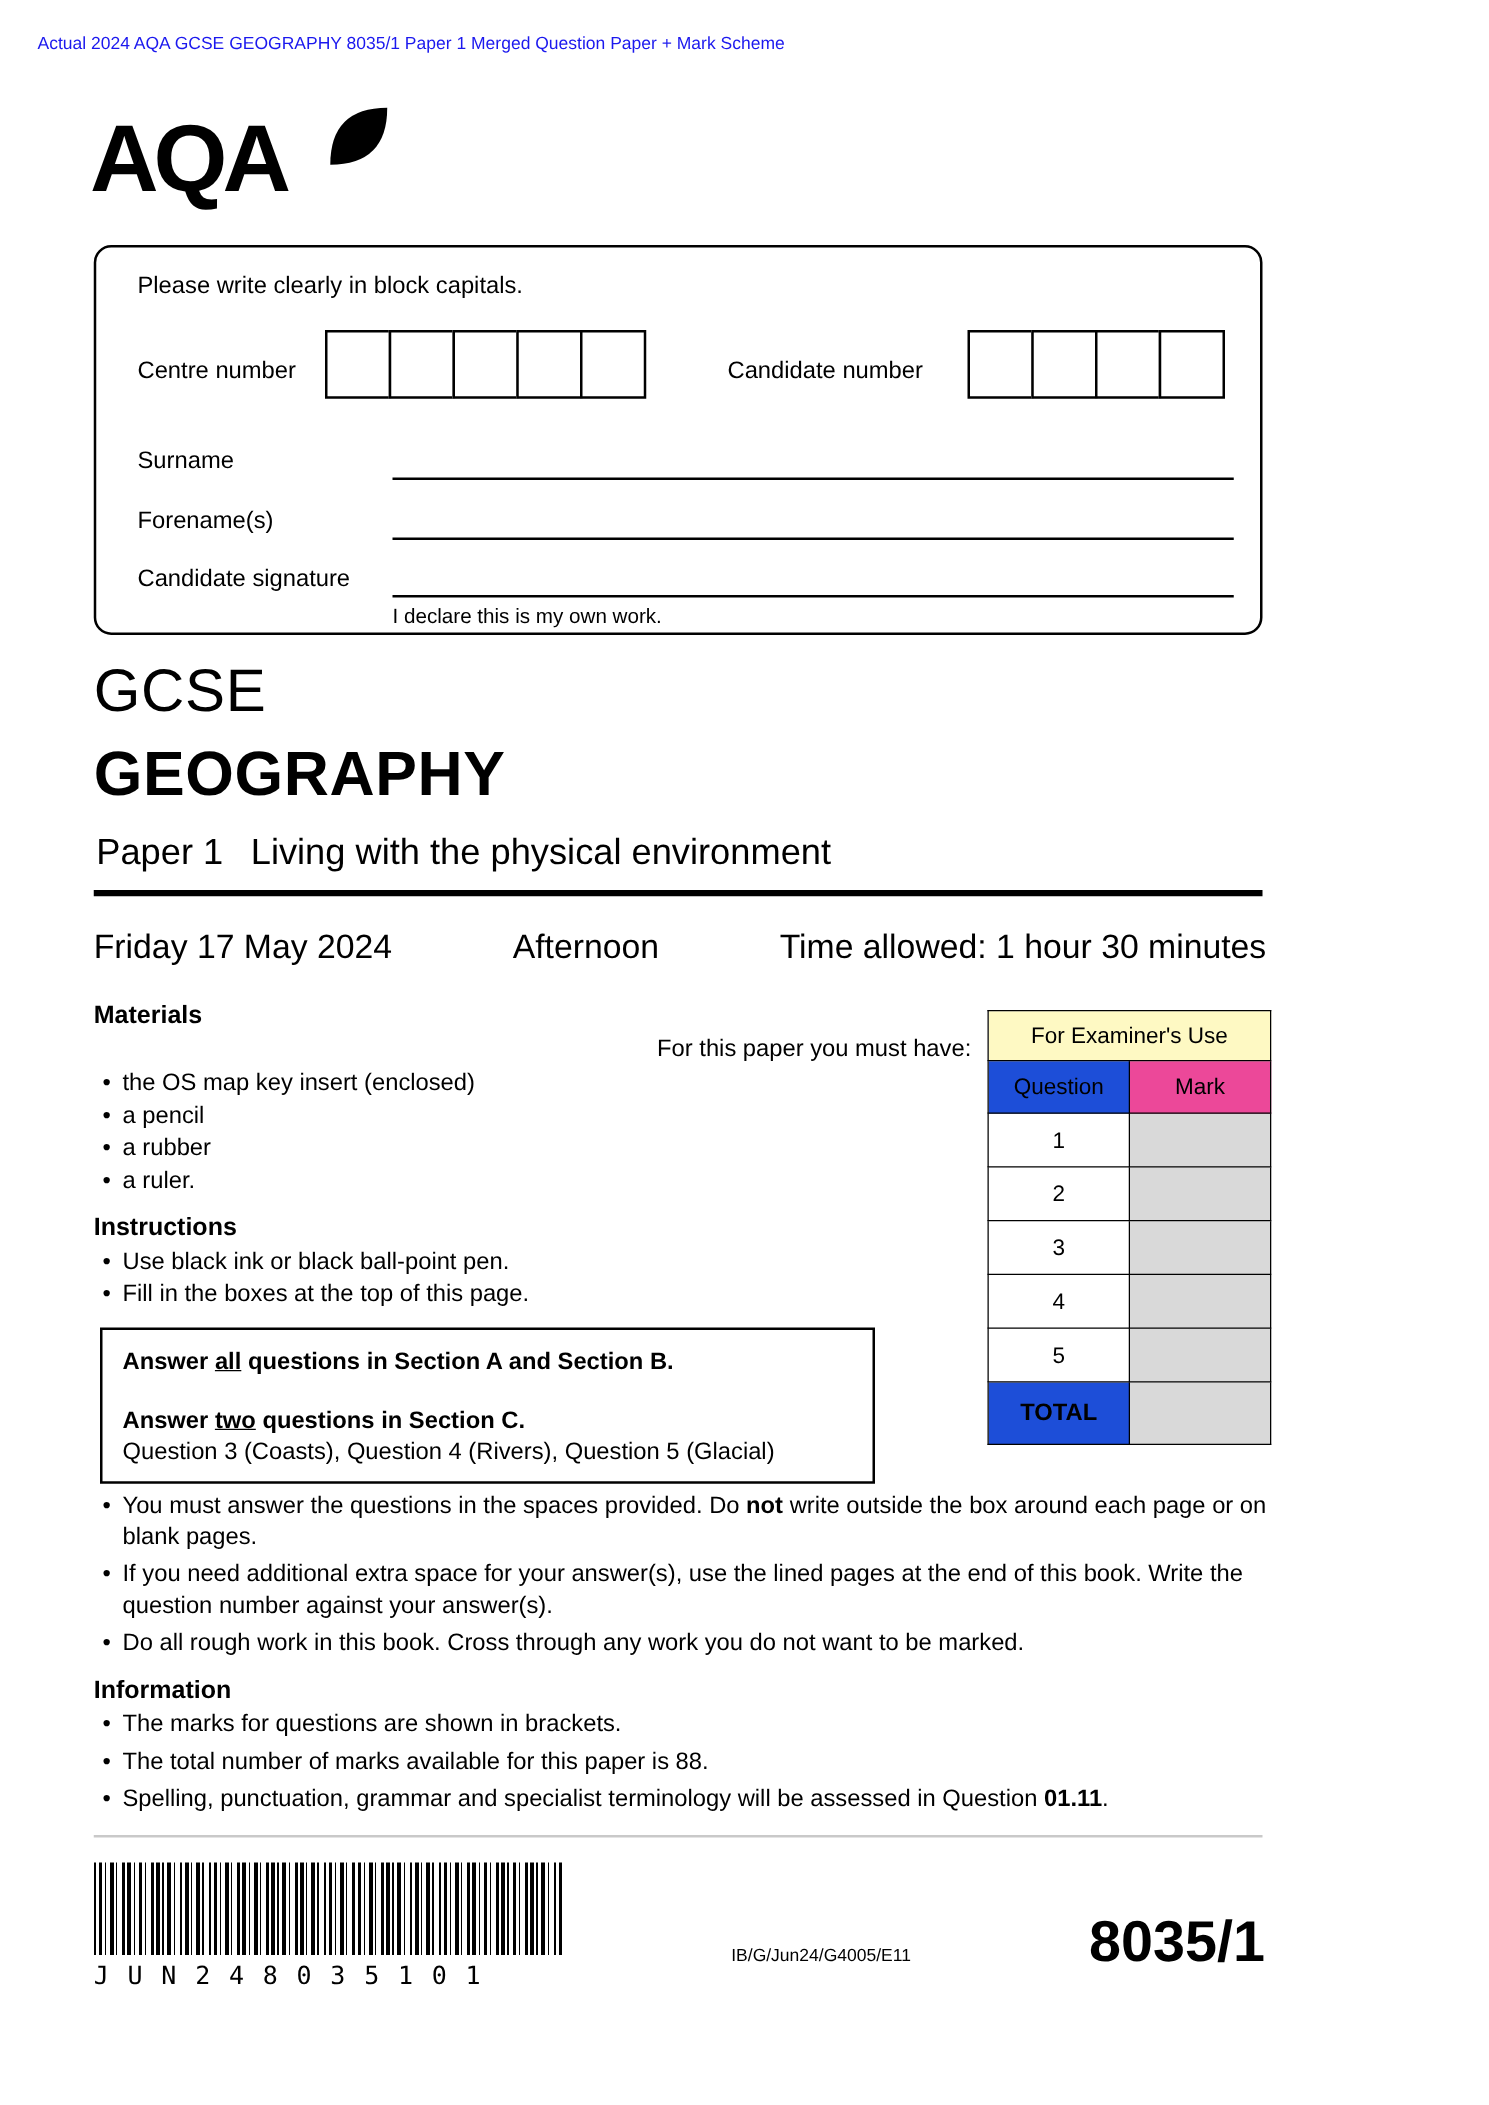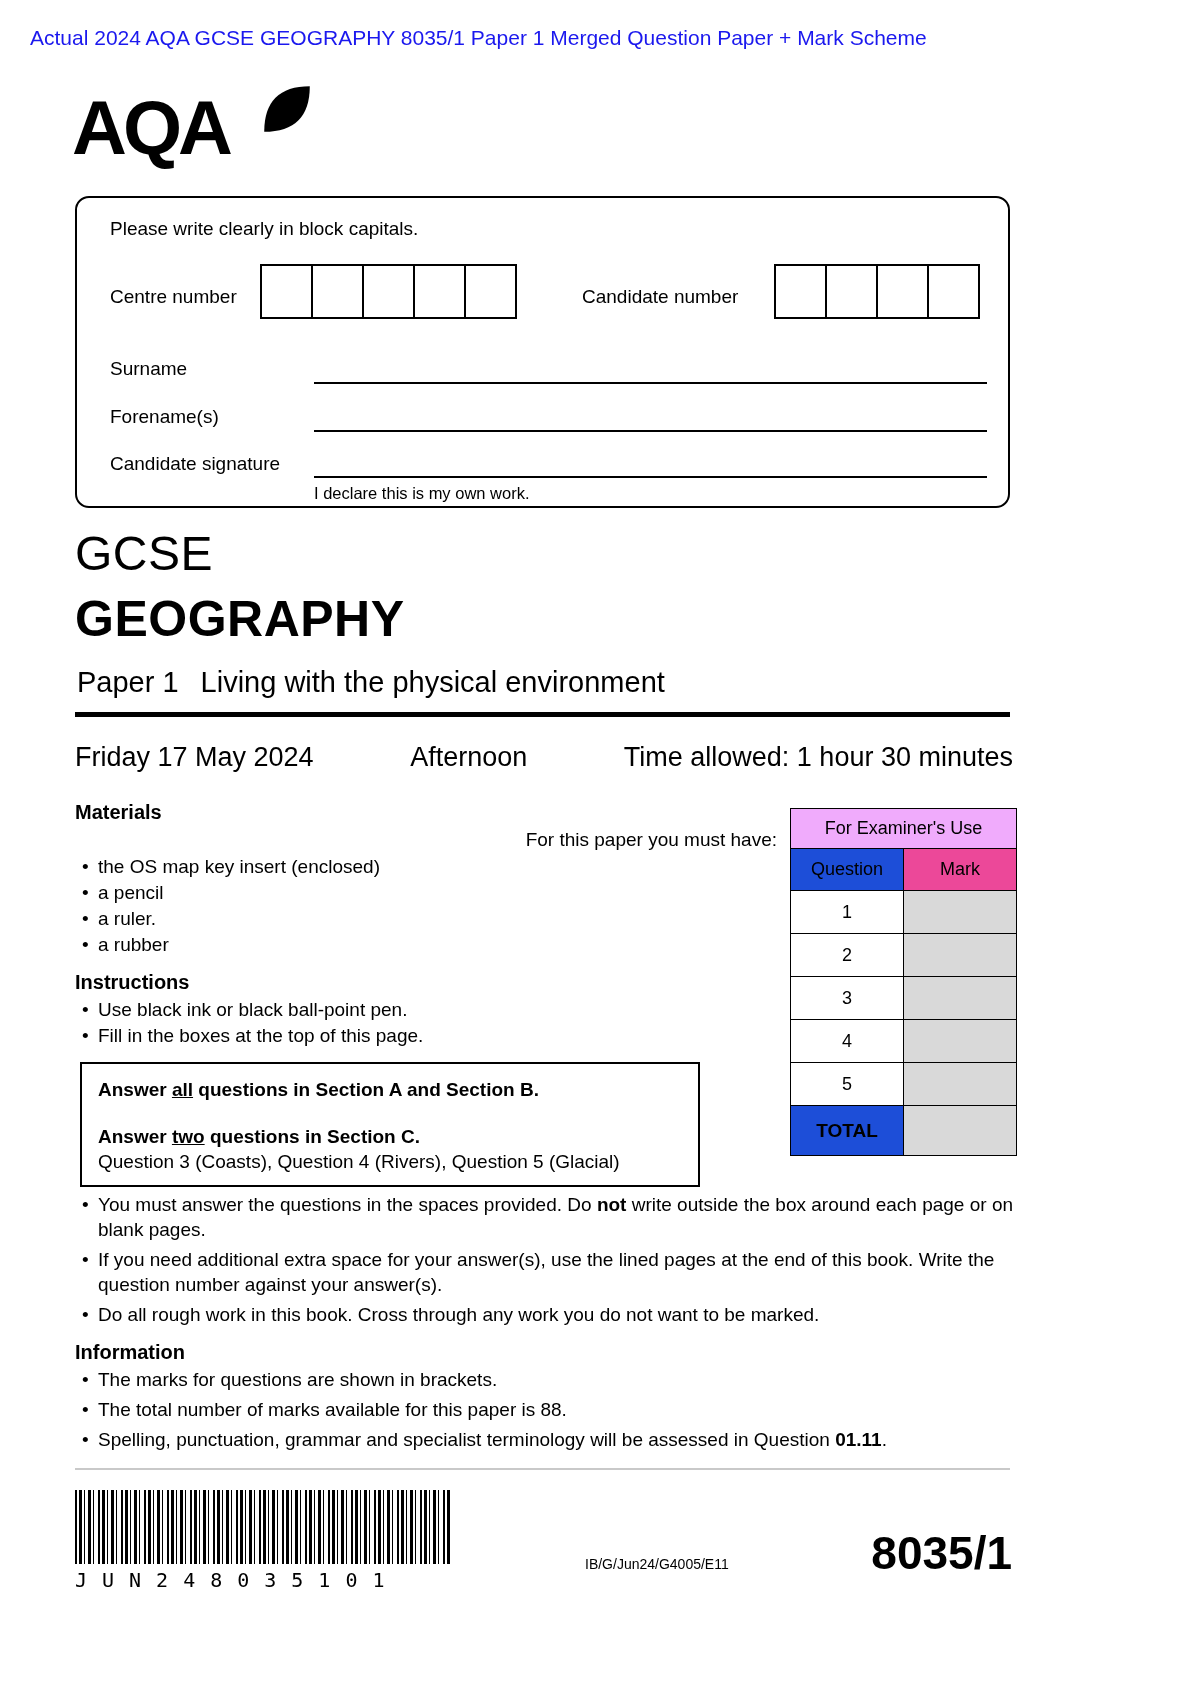--- a/index.html
+++ b/index.html
@@ -3,21 +3,21 @@
 <meta charset="utf-8">
 <style>
   * { box-sizing: border-box; }
   body { margin:0; background:#ffffff; }
   .page {
     position:relative; width:1191px; height:1684px; background:#ffffff;
     font-family:"Liberation Sans", sans-serif; color:#000; overflow:hidden;
   }
 
   
-  .top-link { position:absolute; left:30px; top:26px; font-size:21px; color:#1b18ee; text-decoration:none; }
+  .top-link { position:absolute; left:30px; top:26px; font-size:14px; color:#1b18ee; text-decoration:none; }
 
   
   .logo { position:absolute; left:72px; top:84px; width:260px; height:90px; }
   .logo-text { font-size:76px; font-weight:700; letter-spacing:-4px; line-height:88px; }
   .logo-leaf { position:absolute; left:186px; top:-4px; width:58px; height:58px; }
 
   
   .candidate-box { position:absolute; left:75px; top:196px; width:935px; height:312px;
     border:2px solid #000; border-radius:14px; background:#fff; }
   .cb-instruction { position:absolute; left:33px; top:20px; font-size:19px; }
@@ -59,21 +59,21 @@
   .mt { margin-top:13px; }
 
   .answer-box { margin-top:14px; margin-left:5px; border:2px solid #000; width:620px; padding:13px 16px 11px 16px; }
   .ab-b { font-weight:700; }
   .ab-u { text-decoration:underline; }
   .ab-gap { height:22px; }
 
   
   .examiner { position:absolute; left:790px; top:808px; border-collapse:collapse; }
   .examiner td { border:1.8px solid #000; text-align:center; font-size:18px; }
-  .exam-title { width:226px; height:40px; background:#f0abfc; }
+  .exam-title { width:226px; height:40px; background:#fef9c3; }
   .col-q { width:113px; height:42px; background:#1d4ed8; }
   .col-m { width:113px; background:#d9d9d9; }
   .qrow td { height:43px; }
   .qrow .col-q { background:#fff; }
   .trow td { height:50px; font-weight:700; font-size:19px; }
 
   
   .bottom-rules { position:absolute; left:75px; top:1190px; width:940px; font-size:19px; line-height:25px; }
   .bottom-rules ul.blist li { margin-bottom:5px; }
   .b { font-weight:700; }
@@ -147,22 +147,22 @@
     <span>Afternoon</span>
     <span>Time allowed: 1 hour 30 minutes</span>
   </div>
 
   <div class="left-col">
     <div class="section-h">Materials</div>
     <p class="intro">For this paper you must have:</p>
     <ul class="blist">
       <li>the OS map key insert (enclosed)</li>
       <li>a pencil</li>
+      <li>a rubber</li>
       <li>a ruler.</li>
-      <li>a rubber</li>
     </ul>
 
     <div class="section-h mt">Instructions</div>
     <ul class="blist">
       <li>Use black ink or black ball-point pen.</li>
       <li>Fill in the boxes at the top of this page.</li>
     </ul>
 
     <div class="answer-box">
       <div class="ab-b"><span>Answer </span><span class="ab-u">all</span><span> questions in Section A and Section B.</span></div>

